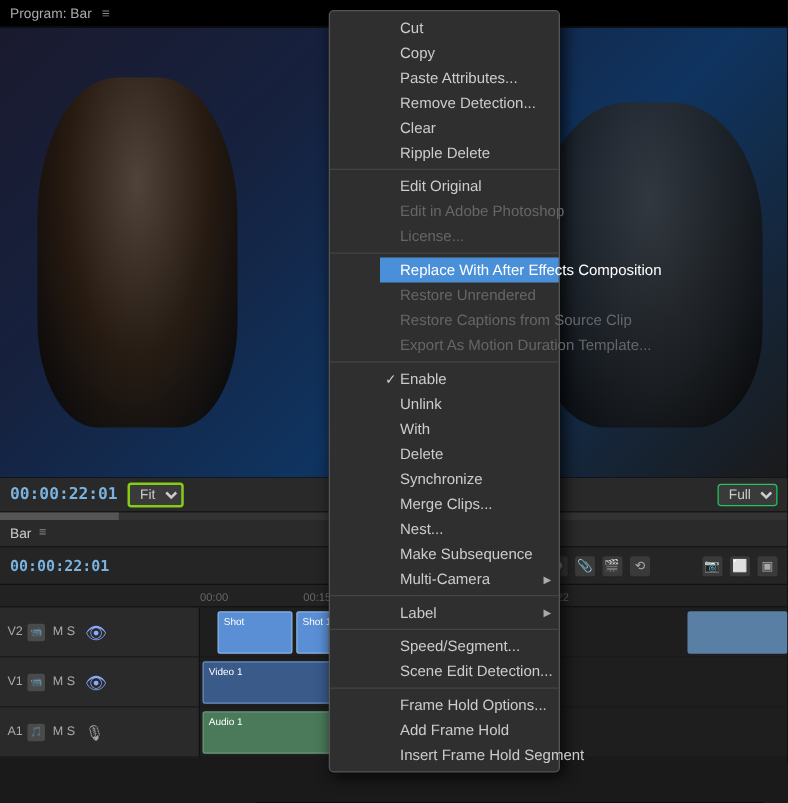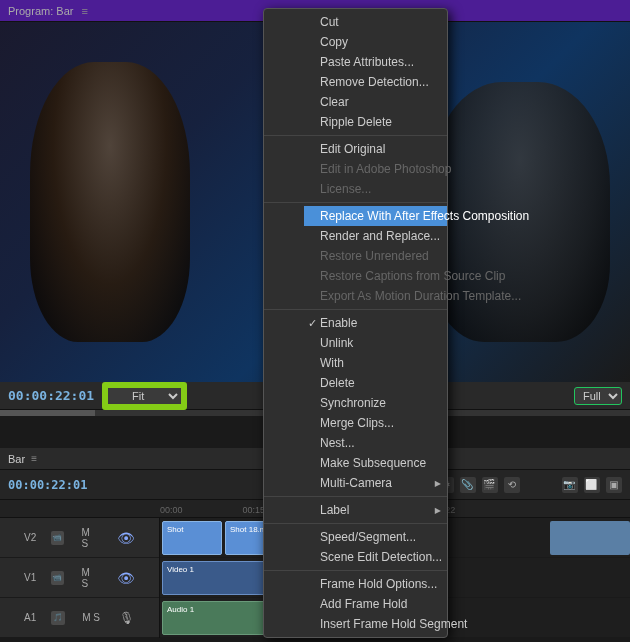--- a/index.html
+++ b/index.html
@@ -9,21 +9,21 @@
       background: #1a1a1a;
       font-family: -apple-system, BlinkMacSystemFont, 'Segoe UI', Arial, sans-serif;
       font-size: 12px;
       color: #ccc;
       overflow: hidden;
       position: relative;
     }
 
     
     .top-bar {
-      background: #4c1d95;
+      background: #000000;
       height: 22px;
       display: flex;
       align-items: center;
       padding: 4px 8px;
       border-bottom: 1px solid #111;
     }
     .top-bar-title {
       font-size: 11px;
       color: #aaa;
     }
@@ -80,23 +80,23 @@
     }
     .timecode {
       color: #7ab3e0;
       font-size: 13px;
       font-family: monospace;
       font-weight: bold;
     }
     .fit-select {
       background: #3a3a3a;
       color: #ccc;
-      border: 6px solid #84cc16;
+      border: 2px solid #84cc16;
       border-radius: 3px;
-      padding: 1px 20px;
+      padding: 1px 4px;
       font-size: 11px;
     }
     .spacer { flex: 1; }
     .full-select {
       background: #3a3a3a;
       color: #ccc;
       border: 1px solid #22c55e;
       border-radius: 3px;
       padding: 1px 4px;
       font-size: 11px;
@@ -113,21 +113,20 @@
       width: 15%;
     }
     .timeline-header {
       background: #2a2a2a;
       height: 22px;
       display: flex;
       align-items: center;
       padding: 0 8px;
       border-bottom: 1px solid #111;
       font-size: 11px;
-      margin-top: 32px;
     }
     .timeline-controls {
       height: 30px;
       background: #252525;
       display: flex;
       align-items: center;
       padding: 0 8px;
       gap: 6px;
       border-bottom: 1px solid #111;
     }
@@ -169,24 +168,24 @@
       height: 120px;
     }
     .track-labels {
       width: 160px;
       background: #2a2a2a;
       border-right: 1px solid #111;
     }
     .track-label {
       height: 40px;
       border-bottom: 1px solid #1a1a1a;
-      padding: 4px 24px;
-      display: flex;
-      align-items: center;
-      gap: 15px;
+      padding: 4px 6px;
+      display: flex;
+      align-items: center;
+      gap: 4px;
       font-size: 10px;
       color: #aaa;
     }
     .track-label-icon {
       width: 14px;
       height: 14px;
       background: #4a4a4a;
       border-radius: 2px;
       display: flex;
       align-items: center;
@@ -216,20 +215,21 @@
       border-radius: 2px;
       border: 1px solid #6a8fc5;
       font-size: 9px;
       color: #fff;
       padding: 2px 4px;
       overflow: hidden;
     }
     .clip-block-selected {
       background: #5a8fd5;
       border-color: #8ab5e5;
+      margin-left: 12px;
     }
     .clip-audio {
       background: #4a7a5a;
       border-color: #6a9a7a;
     }
     
     .track-marks {
       position: absolute;
       right: 0;
       top: 3px;
@@ -402,21 +402,20 @@
     <div class="menu-item">Paste Attributes...</div>
     <div class="menu-item">Remove Detection...</div>
     <div class="menu-item">Clear</div>
     <div class="menu-item">Ripple Delete</div>
     <div class="menu-separator"></div>
     <div class="menu-item">Edit Original</div>
     <div class="menu-item disabled">Edit in Adobe Photoshop</div>
     <div class="menu-item disabled">License...</div>
     <div class="menu-separator"></div>
     <div class="menu-item highlighted">Replace With After Effects Composition</div>
-    <div class="menu-item">Render and Replace...</div>
     <div class="menu-item disabled">Restore Unrendered</div>
     <div class="menu-item disabled">Restore Captions from Source Clip</div>
     <div class="menu-item disabled">Export As Motion Duration Template...</div>
     <div class="menu-separator"></div>
     <div class="menu-item checked">Enable</div>
     <div class="menu-item">Unlink</div>
     <div class="menu-item">With</div>
     <div class="menu-item">Delete</div>
     <div class="menu-item">Synchronize</div>
     <div class="menu-item">Merge Clips...</div>

